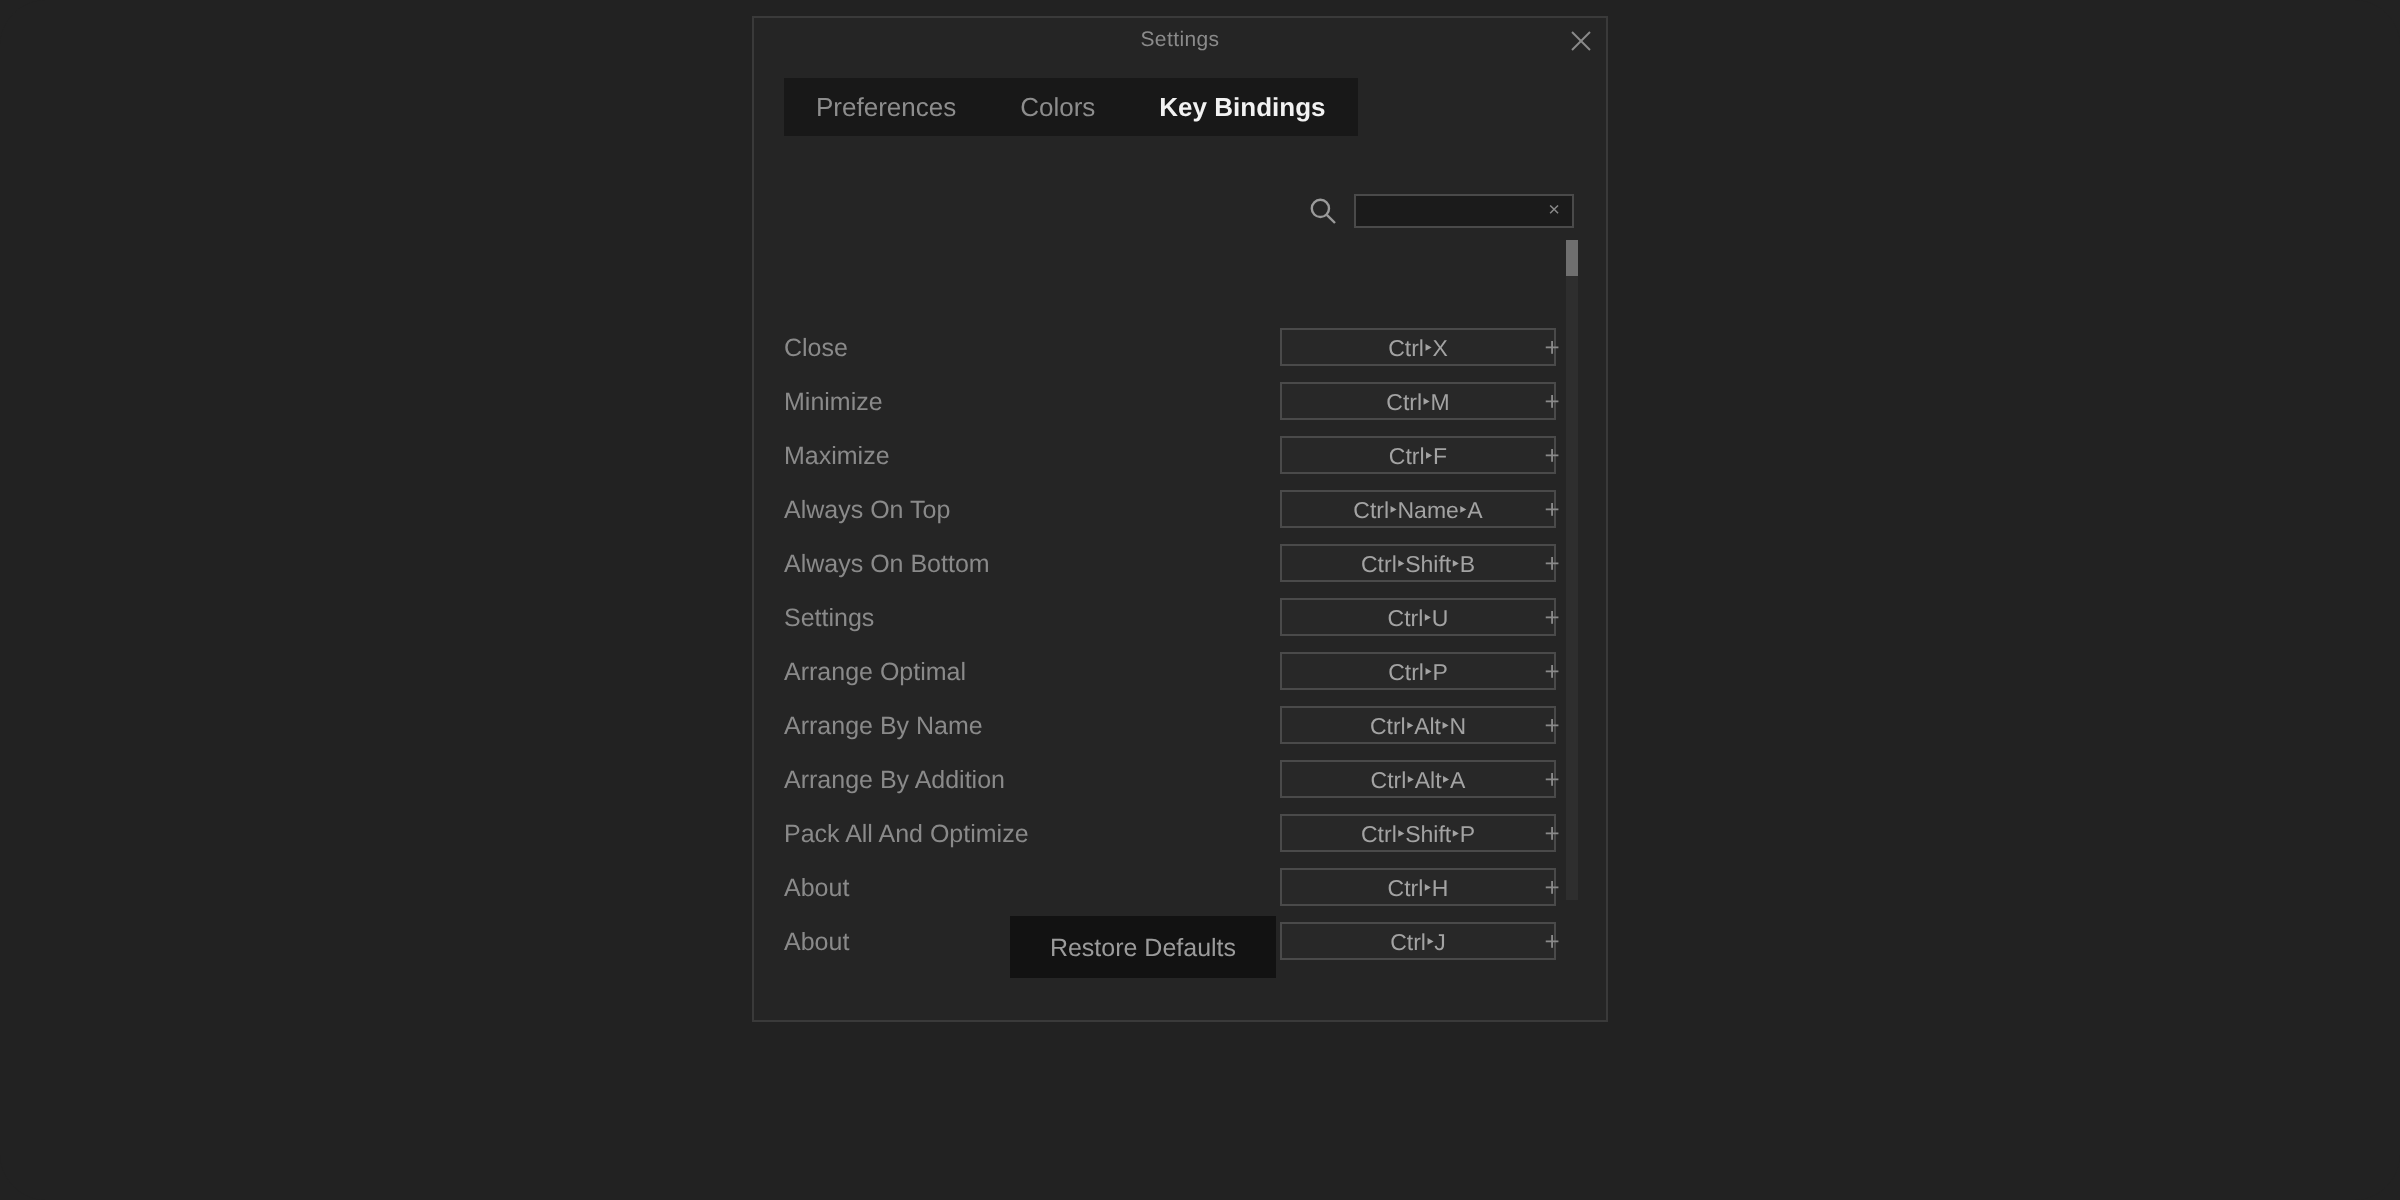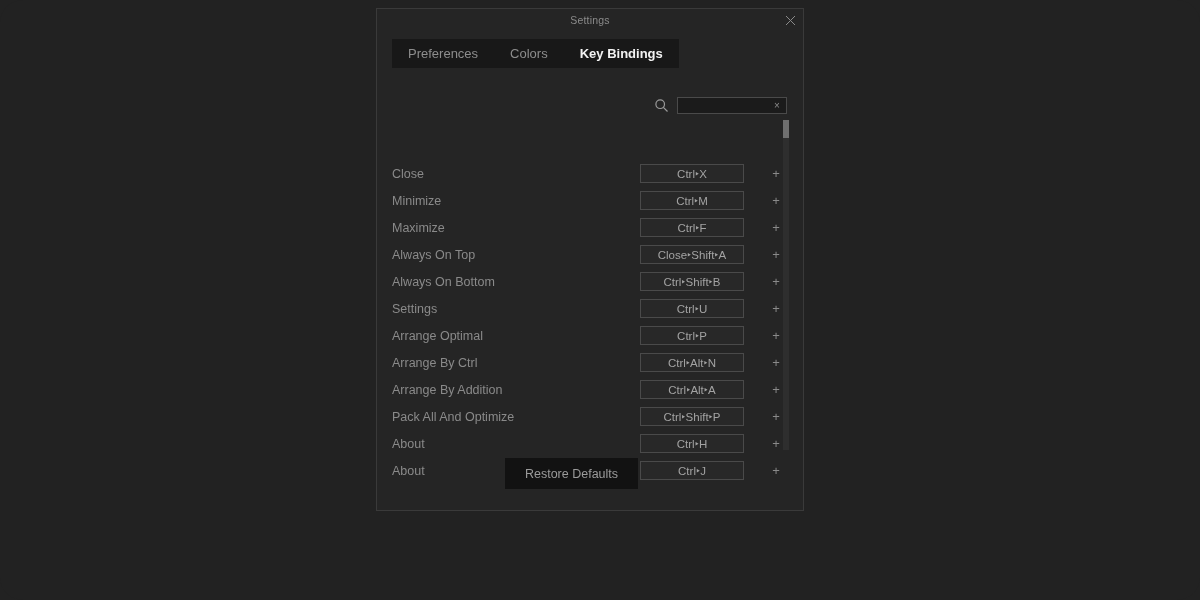--- a/index.html
+++ b/index.html
@@ -179,21 +179,21 @@
   }
   .row-label {
     position: absolute;
     left: 0;
     font-size: 12.5px;
     color: #8a8a8a;
   }
   .key-chip {
     position: absolute;
     left: 248px;
-    width: 104px;
+    width: 138px;
     height: 19px;
     background: #282828;
     border: 1px solid #4a4a4a;
     box-sizing: border-box;
     display: flex;
     align-items: center;
     justify-content: center;
     font-size: 11.5px;
     color: #a3a3a3;
     cursor: pointer;
@@ -291,40 +291,40 @@
         <div class="key-chip">Ctrl‣M</div>
         <div class="plus-btn">+</div>
       </div>
       <div class="row">
         <div class="row-label">Maximize</div>
         <div class="key-chip">Ctrl‣F</div>
         <div class="plus-btn">+</div>
       </div>
       <div class="row">
         <div class="row-label">Always On Top</div>
-        <div class="key-chip">Close‣Shift‣A</div>
+        <div class="key-chip">Ctrl‣Name‣A</div>
         <div class="plus-btn">+</div>
       </div>
       <div class="row">
         <div class="row-label">Always On Bottom</div>
         <div class="key-chip">Ctrl‣Shift‣B</div>
         <div class="plus-btn">+</div>
       </div>
       <div class="row">
         <div class="row-label">Settings</div>
         <div class="key-chip">Ctrl‣U</div>
         <div class="plus-btn">+</div>
       </div>
       <div class="row">
         <div class="row-label">Arrange Optimal</div>
         <div class="key-chip">Ctrl‣P</div>
         <div class="plus-btn">+</div>
       </div>
       <div class="row">
-        <div class="row-label">Arrange By Ctrl</div>
+        <div class="row-label">Arrange By Name</div>
         <div class="key-chip">Ctrl‣Alt‣N</div>
         <div class="plus-btn">+</div>
       </div>
       <div class="row">
         <div class="row-label">Arrange By Addition</div>
         <div class="key-chip">Ctrl‣Alt‣A</div>
         <div class="plus-btn">+</div>
       </div>
       <div class="row">
         <div class="row-label">Pack All And Optimize</div>

